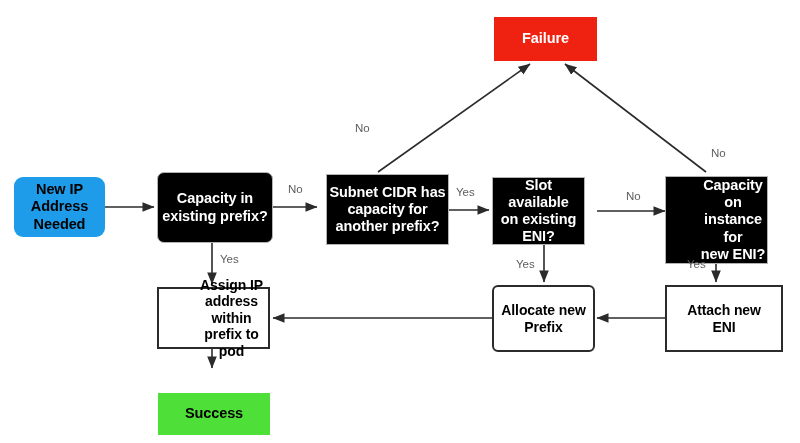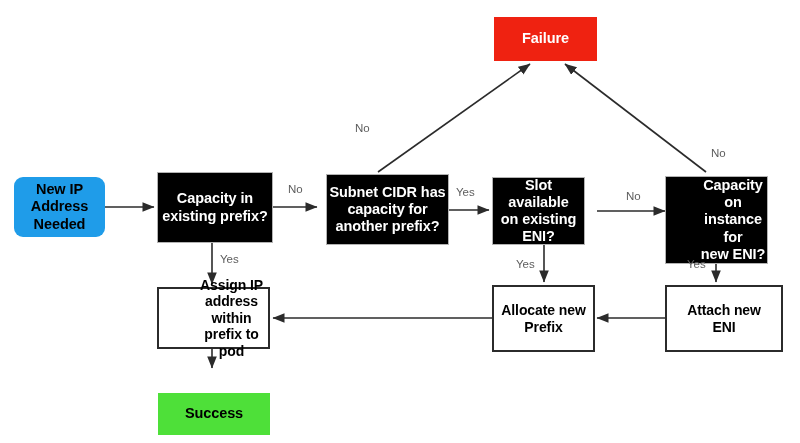--- a/index.html
+++ b/index.html
@@ -111,21 +111,21 @@
 
     <line x1="212" y1="349" x2="212" y2="368" stroke="#2b2b2b" stroke-width="1.6" marker-end="url(#arrow)"></line>
   </svg>
 
   <div class="node node-blue" style="left:14px; top:177px; width:91px; height:60px;border-radius:9px;">
     <span>New IP
 Address
 Needed</span>
   </div>
 
-  <div class="node node-dark" style="left:157px; top:172px; width:116px; height:71px;">
+  <div class="node node-dark" style="left:157px; top:172px; width:116px; height:71px;border-radius:7px;">
     <span>Capacity in
 existing prefix?</span>
   </div>
 
   <div class="node node-dark" style="left:320px; top:174px; width:123px; height:71px;margin-left:6px;">
     <span>Subnet CIDR has
 capacity for
 another prefix?</span>
   </div>
 
@@ -148,21 +148,21 @@
   <div class="node node-plain" style="left:157px; top:287px; width:113px; height:62px;padding-left:36px;">
     <span>Assign IP
 address within
 prefix to pod</span>
   </div>
 
   <div class="node node-green" style="left:158px; top:393px; width:112px; height:42px;">
     <span>Success</span>
   </div>
 
-  <div class="node node-plain" style="left:492px; top:285px; width:103px; height:67px;">
+  <div class="node node-plain" style="left:492px; top:285px; width:103px; height:67px;border-radius:6px;">
     <span>Allocate new
 Prefix</span>
   </div>
 
   <div class="node node-plain" style="left:665px; top:285px; width:118px; height:67px;">
     <span>Attach new
 ENI</span>
   </div>
 
   <div class="edge-label" style="left:288px; top:183px;">No</div>

